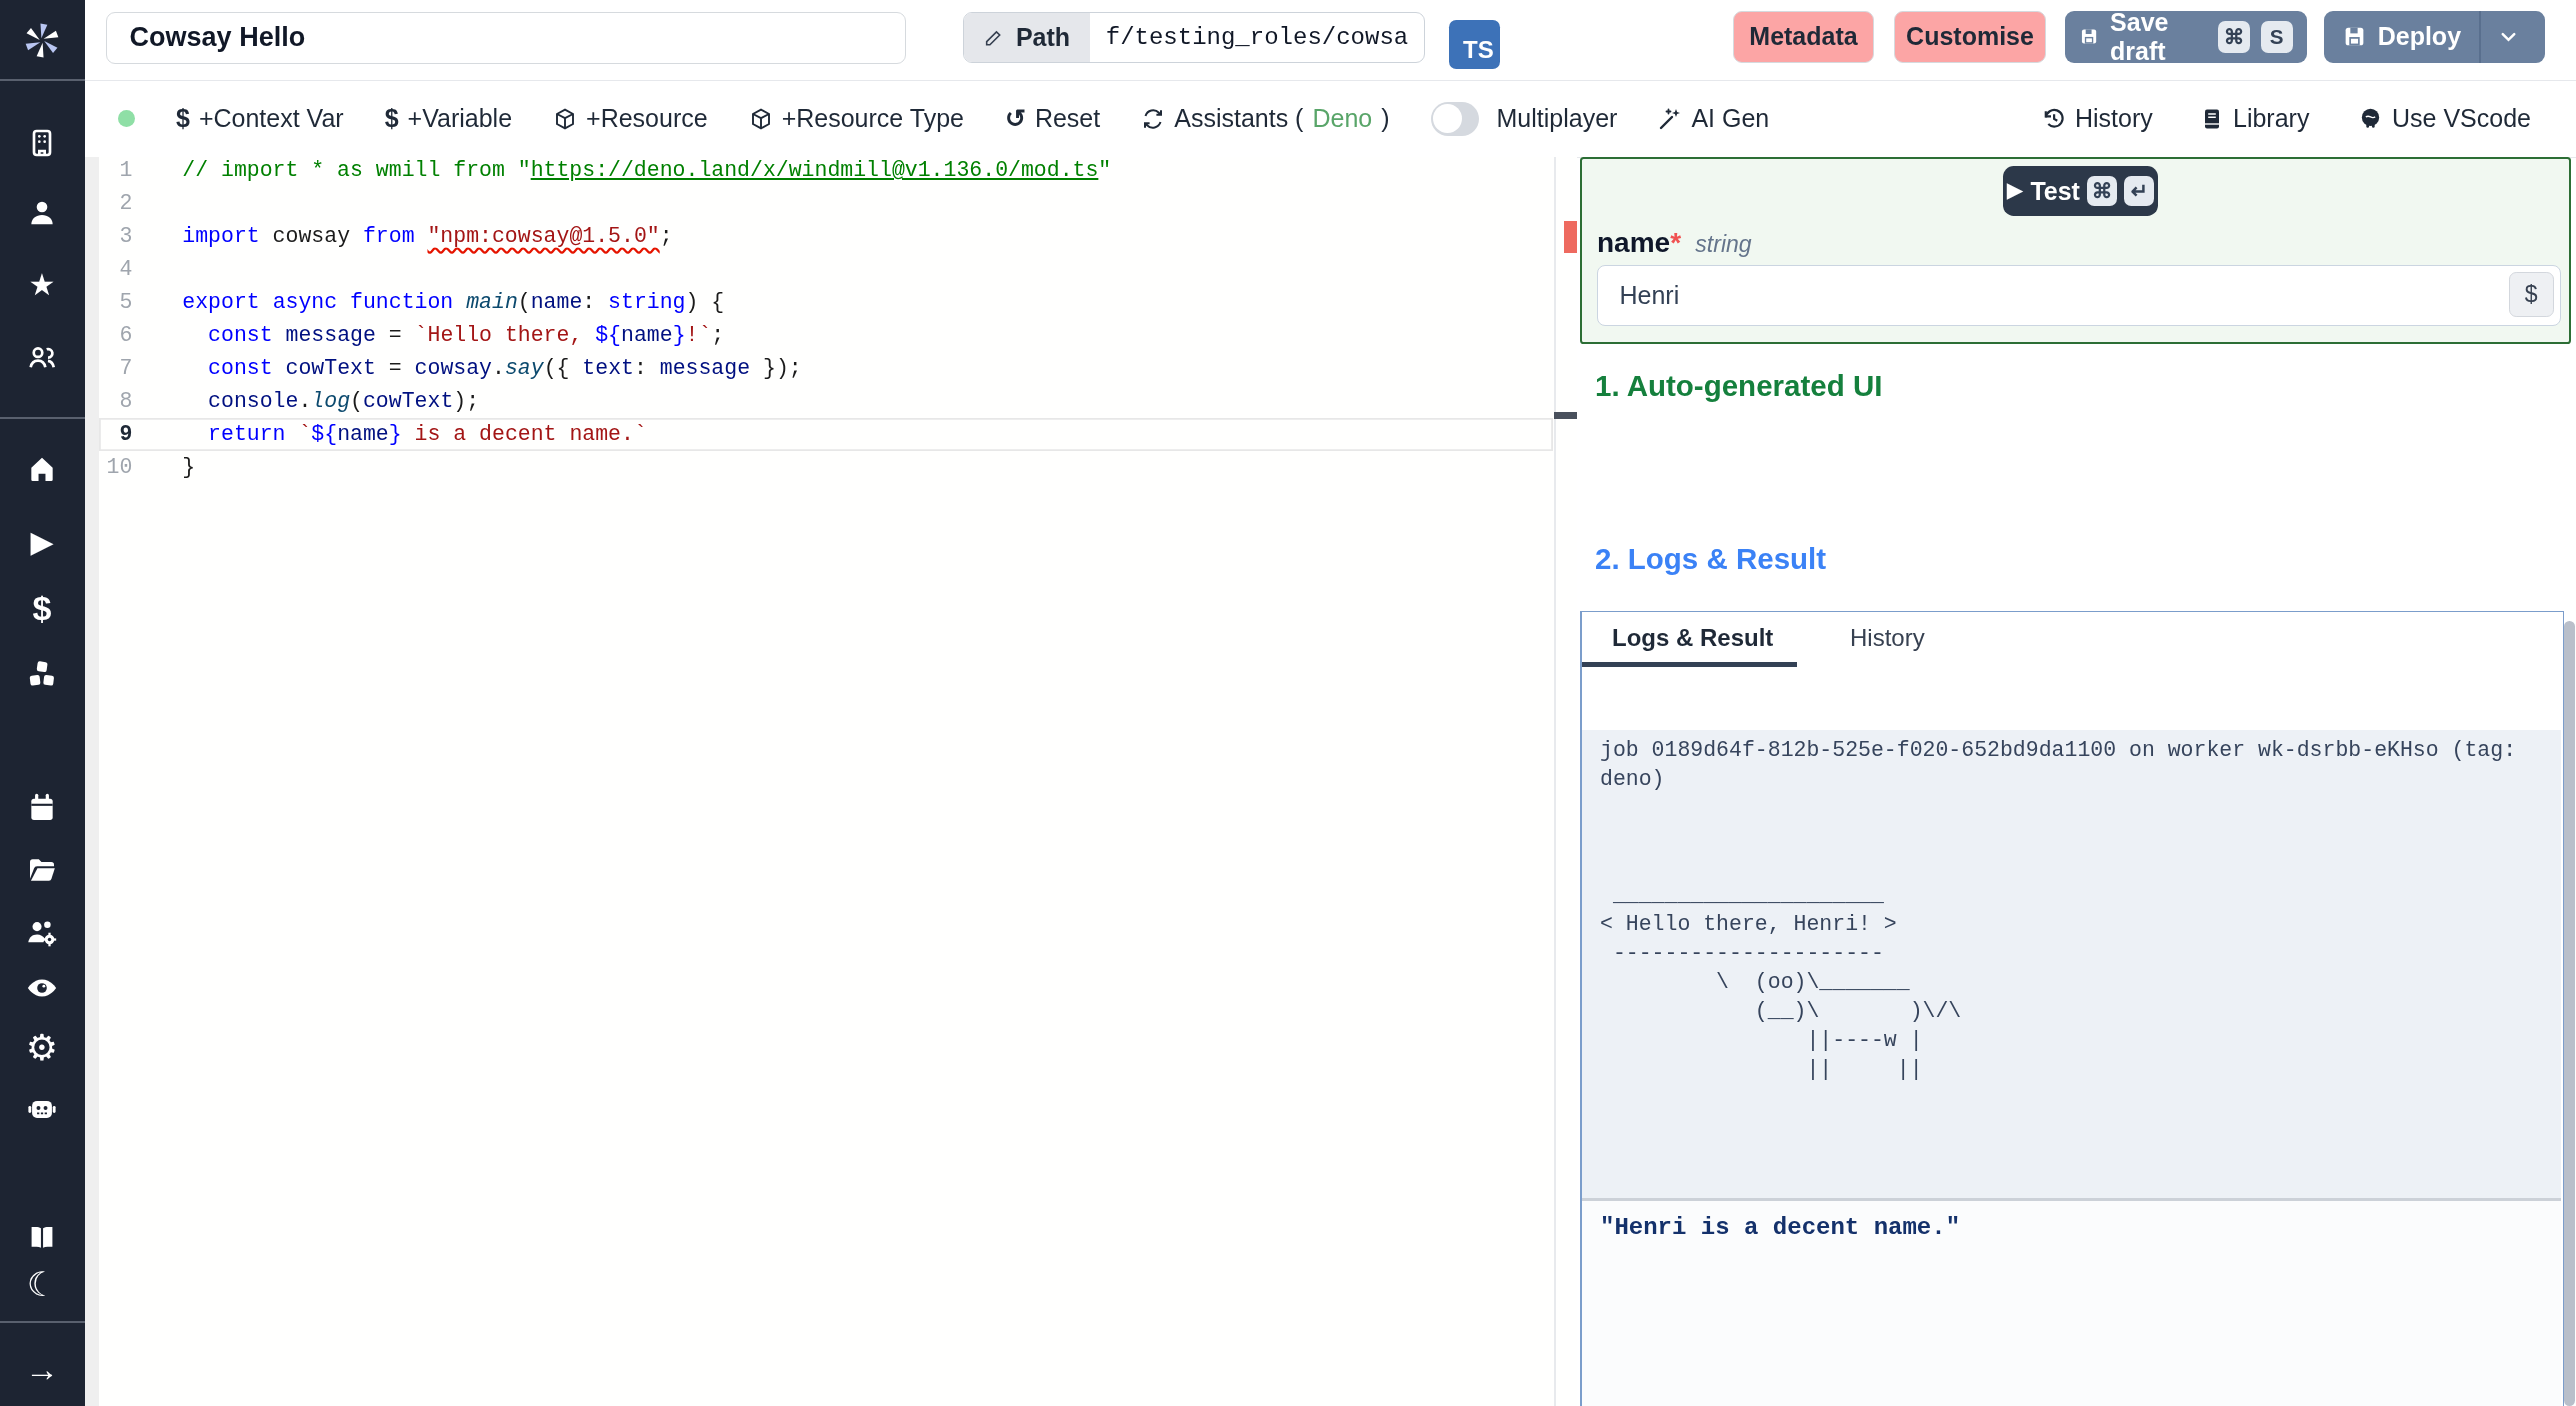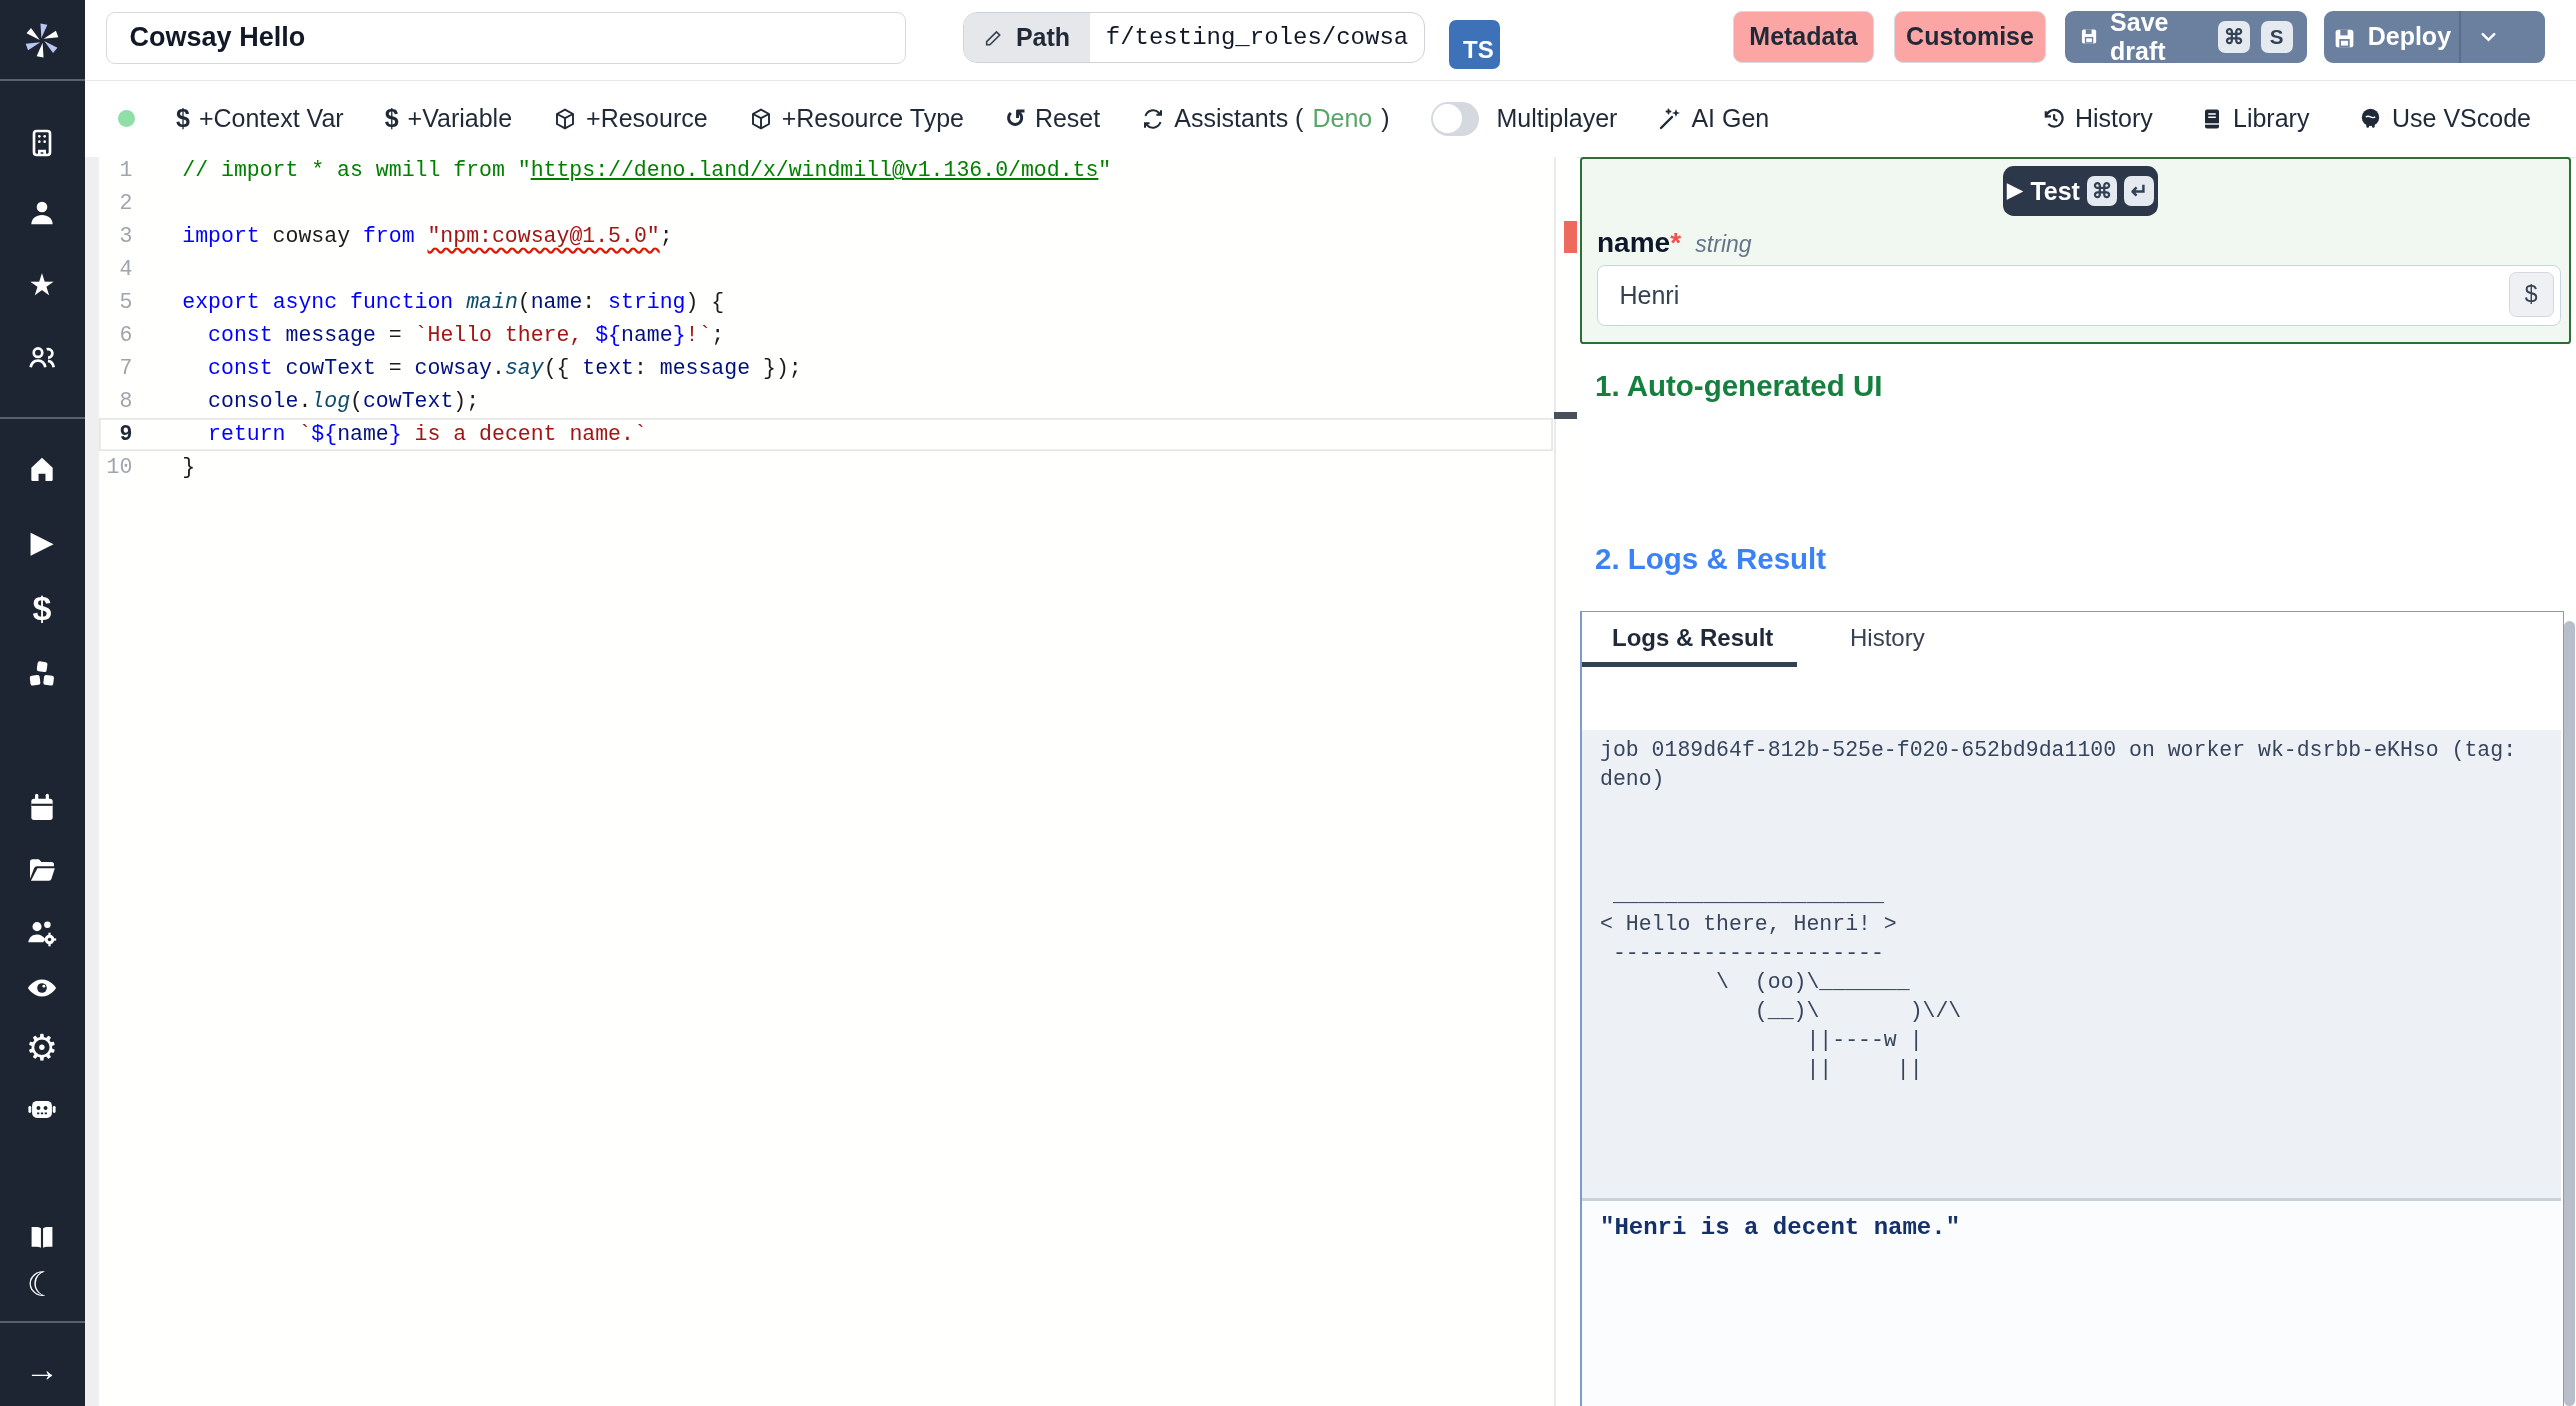--- a/index.html
+++ b/index.html
@@ -20,21 +20,21 @@
   .btn-plain{position:absolute;top:10.7px;height:52px;border:1.8px solid #d6dade;border-radius:9px;
              background:#fca5a5;display:flex;align-items:center;justify-content:center;
              font-size:25px;font-weight:700;color:#1f2937;box-sizing:border-box;}
   .btn-slate{position:absolute;top:10.7px;height:52px;background:#6a809e;border-radius:9px;
              display:flex;align-items:center;color:#fff;font-size:25px;font-weight:700;box-sizing:border-box;}
   .kbd{display:inline-flex;align-items:center;justify-content:center;height:32px;min-width:32px;
        background:#e5eaf0;border-radius:7.2px;color:#334155;font-size:20.6px;font-weight:600;}
   #title-input{position:absolute;left:20.6px;top:11.6px;width:800px;height:52px;border:1.8px solid #d6dade;border-radius:9px;
                box-sizing:border-box;display:flex;align-items:center;padding-left:23px;
                font-size:27px;font-weight:700;color:#111827;background:#fff;}
-  #path-group{position:absolute;left:878px;top:11.6px;height:51px;border:1.8px solid #cdd3da;border-radius:14px;
+  #path-group{position:absolute;left:878px;top:11.6px;height:51px;border:1.8px solid #cdd3da;border-radius:9px;
               box-sizing:border-box;display:flex;overflow:hidden;background:#fff;}
   #path-left{background:#e5e7eb;display:flex;align-items:center;gap:10.7px;padding:0 19.7px;
              font-size:25px;font-weight:700;color:#1f2937;}
   #path-value{display:flex;align-items:center;padding:0 16px;
               font-family:"Liberation Mono",monospace;font-size:24px;color:#111827;}
   #ts-badge{position:absolute;left:1364px;top:19.7px;width:51px;height:49px;background:#3d72b8;border-radius:7.2px;
             display:flex;align-items:flex-end;justify-content:flex-end;padding:0 6.3px 4.5px 0;box-sizing:border-box;
             color:#fff;font-size:24px;font-weight:700;}
 
   
@@ -270,21 +270,21 @@
         <rect x="8" y="3.5" width="7" height="5.5" fill="#6a809e"></rect>
         <rect x="7" y="12.5" width="10" height="8" fill="#6a809e"></rect>
         <rect x="8.6" y="14.2" width="6.8" height="4.6" fill="#fff"></rect>
       </svg>
       <span>Save draft</span>
       <span class="kbd">⌘</span>
       <span class="kbd">S</span>
     </div>
 
     <div class="btn-slate" style="left:2239px;width:221px">
-      <div style="display:flex;align-items:flex-end;gap:10.7px;padding:0 8px;">
+      <div style="display:flex;align-items:center;gap:10.7px;padding:0 18px;">
         <svg width="25" height="25" viewBox="0 0 24 24">
           <rect x="3.5" y="3.5" width="17" height="17" rx="2.5" fill="#fff"></rect>
           <rect x="8" y="3.5" width="7" height="5.5" fill="#6a809e"></rect>
           <rect x="7" y="12.5" width="10" height="8" fill="#6a809e"></rect>
           <rect x="8.6" y="14.2" width="6.8" height="4.6" fill="#fff"></rect>
         </svg>
         <span>Deploy</span>
       </div>
       <div style="width:1.8px;height:52px;background:#596f8e"></div>
       <div style="width:55px;display:flex;justify-content:center">

